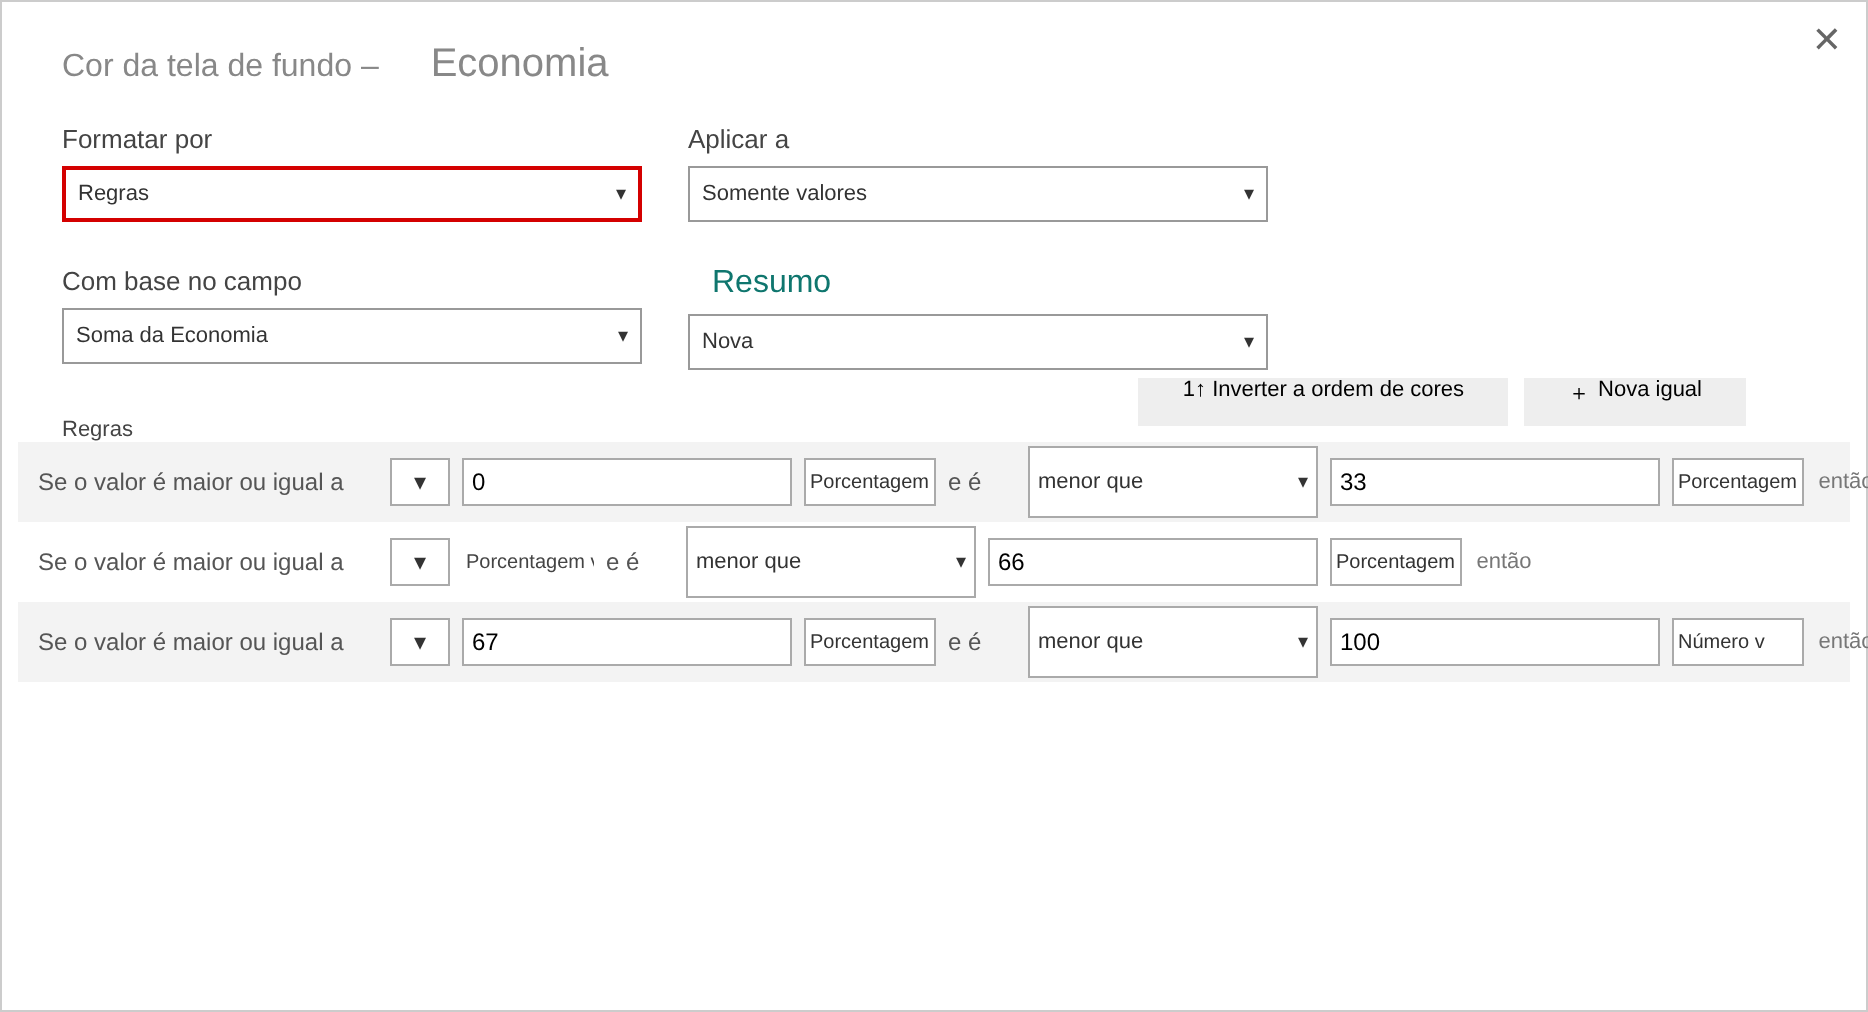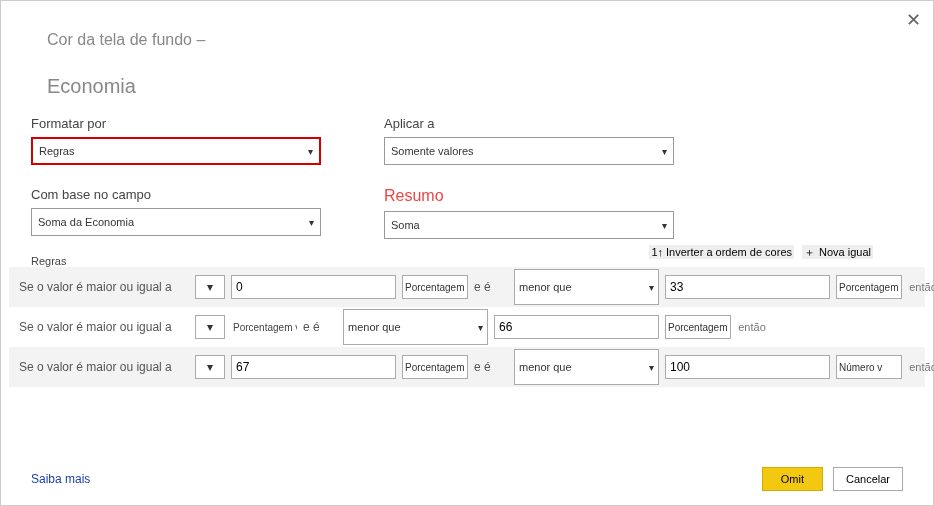--- a/index.html
+++ b/index.html
@@ -1,31 +1,31 @@
 <!DOCTYPE html>
 <html><head>
 <meta charset="utf-8">
 <style>
 * { box-sizing: border-box; margin: 0; padding: 0; }
 body { font-family: 'Segoe UI', Arial, sans-serif; font-size: 12px; color: #333; background: #fff; }
 .dialog { width: 934px; height: 506px; border: 1px solid #ccc; position: relative; padding: 0; }
 .close-btn { position: absolute; top: 8px; right: 12px; font-size: 18px; color: #666; cursor: pointer; background: none; border: none; }
-.header { padding: 30px 30px 10px 30px; display: flex; align-items: baseline; gap: 26px; flex-direction: column; }
+.header { padding: 20px 30px 10px 30px; display: flex; align-items: baseline; gap: 10px; }
 .header-title { font-size: 16px; color: #888; font-weight: normal; }
 .header-subject { font-size: 20px; color: #888; font-weight: normal; margin-left: 16px; }
-.section-row { display: flex; padding: 8px 30px 0 30px; gap: 63px; }
+.section-row { display: flex; padding: 8px 30px 0 30px; gap: 23px; }
 .section-col { flex: 0 0 290px; }
 .section-label { font-size: 13px; color: #444; margin-bottom: 6px; display: block; }
-.section-label-big { font-size: 16px; color: #ef4444; margin-bottom: 6px; display: block; }
+.section-label-big { font-size: 16px; color: #0f766e; margin-bottom: 6px; display: block; margin-left: 12px; }
 .dropdown { width: 100%; height: 28px; border: 1px solid #999; background: #fff; font-size: 11px; padding: 0 6px; display:flex; align-items:center; justify-content:space-between; cursor:pointer; }
 .dropdown-highlight { border: 2px solid #d40000; }
 .caret { font-size: 10px; }
 .rules-label { font-size: 11px; color: #444; padding: 16px 30px 0 30px; }
 .rules-header { display: flex; justify-content: flex-end; gap: 8px; padding: 4px 30px 8px 30px; align-items:center; }
-.btn-light { background: #eee; border: none; height: 14px; padding: 0 2px; font-size: 11px; display:flex; align-items:center; gap:4px; cursor:pointer; }
+.btn-light { background: #eee; border: none; height: 24px; padding: 0 22px; font-size: 11px; display:flex; align-items:flex-start; gap:4px; cursor:pointer; }
 .rules-area { padding: 0 8px; }
 .rule-row { display: flex; align-items: center; height: 40px; padding: 0 10px; gap: 6px; }
 .rule-row.shaded { background: #f3f3f3; }
 .label-col { flex: 0 0 170px; font-size: 12px; color: #555; }
 .op-dd { flex: 0 0 30px; height: 24px; border: 1px solid #aaa; background:#fff; display:flex; align-items:center; justify-content:center; cursor:pointer; }
 .val-input { flex: 0 0 56px; height: 24px; border: 1px solid #aaa; background:#fff; padding:0 4px; font-size:12px; }
 .unit-dd { flex: 0 0 66px; height: 24px; border: 1px solid #aaa; background:#fff; font-size:10px; padding:0 2px; overflow:hidden; white-space:nowrap; display:flex; align-items:center; cursor:pointer; }
 .mid-label { flex: 0 0 34px; font-size: 12px; color: #555; }
 .op2-dd { flex: 0 0 145px; height: 36px; border: 1px solid #aaa; background:#fff; font-size:11px; padding:0 4px; display:flex; align-items:center; justify-content:space-between; cursor:pointer; }
 .then-label { flex: 0 0 30px; font-size: 11px; color: #777; text-align:center; }
@@ -68,21 +68,21 @@
     <div class="section-col">
       <span class="section-label">Com base no campo</span>
       <div class="dropdown">
         <span>Soma da Economia</span>
         <span class="caret">▾</span>
       </div>
     </div>
     <div class="section-col">
       <span class="section-label-big">Resumo</span>
       <div class="dropdown">
-        <span>Soma</span>
+        <span>Nova</span>
         <span class="caret">▾</span>
       </div>
     </div>
   </div>
 
   <div style="display:flex; align-items:flex-end; justify-content:space-between; padding-right:30px;">
     <div class="rules-label">Regras</div>
     <div class="rules-header">
       <button class="btn-light">
         <span>1↑ Inverter a ordem de cores</span>
@@ -134,20 +134,13 @@
           <span>menor que</span>
           <span class="caret">▾</span>
         </div>
         <input class="val-input" value="100" style="">
         <div class="unit-dd">Número v</div>
         <div class="then-label">então</div>
         <div style="flex: 1 1 0%;"></div>
       </div>
     </div>
 
-  <div class="footer">
-    <span class="link">Saiba mais</span>
-    <div class="footer-buttons">
-      <button class="btn-primary">Omit</button>
-      <button class="btn-secondary">Cancelar</button>
-    </div>
-  </div>
 </div>
 
 </body></html>

